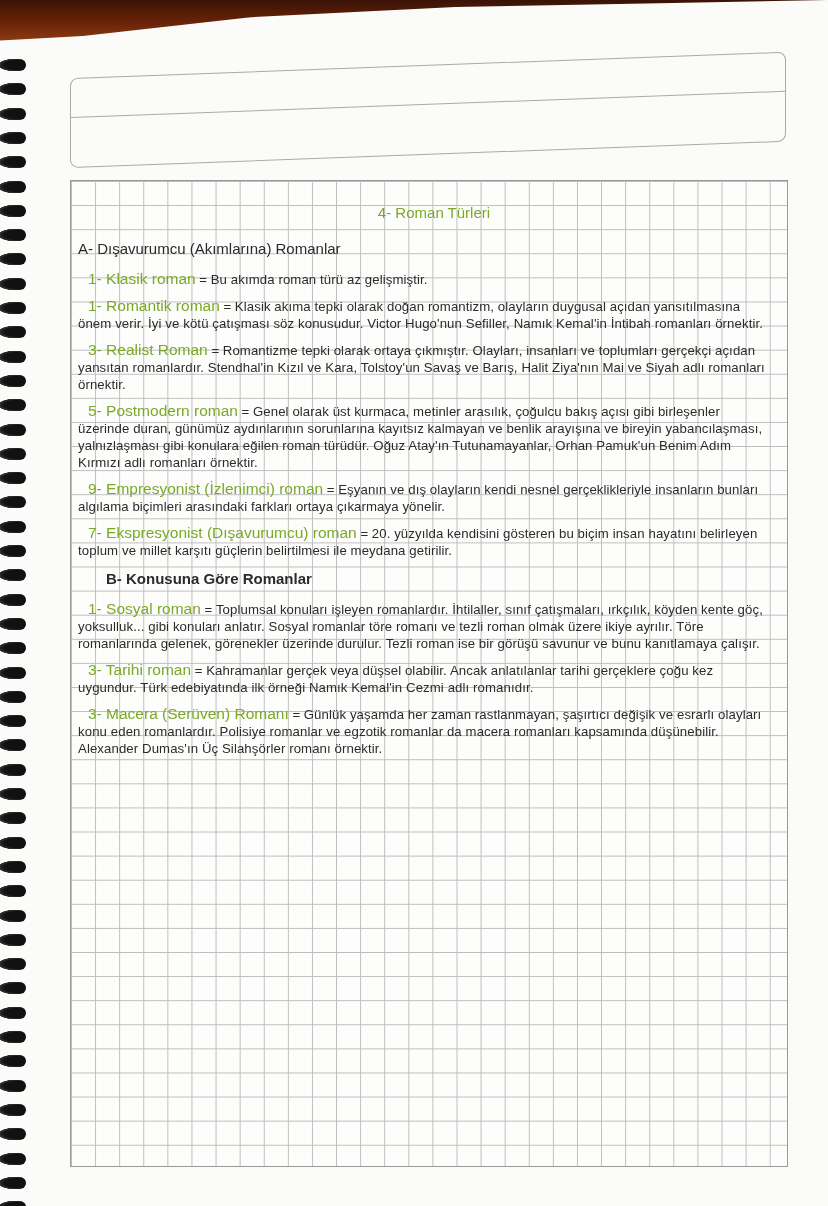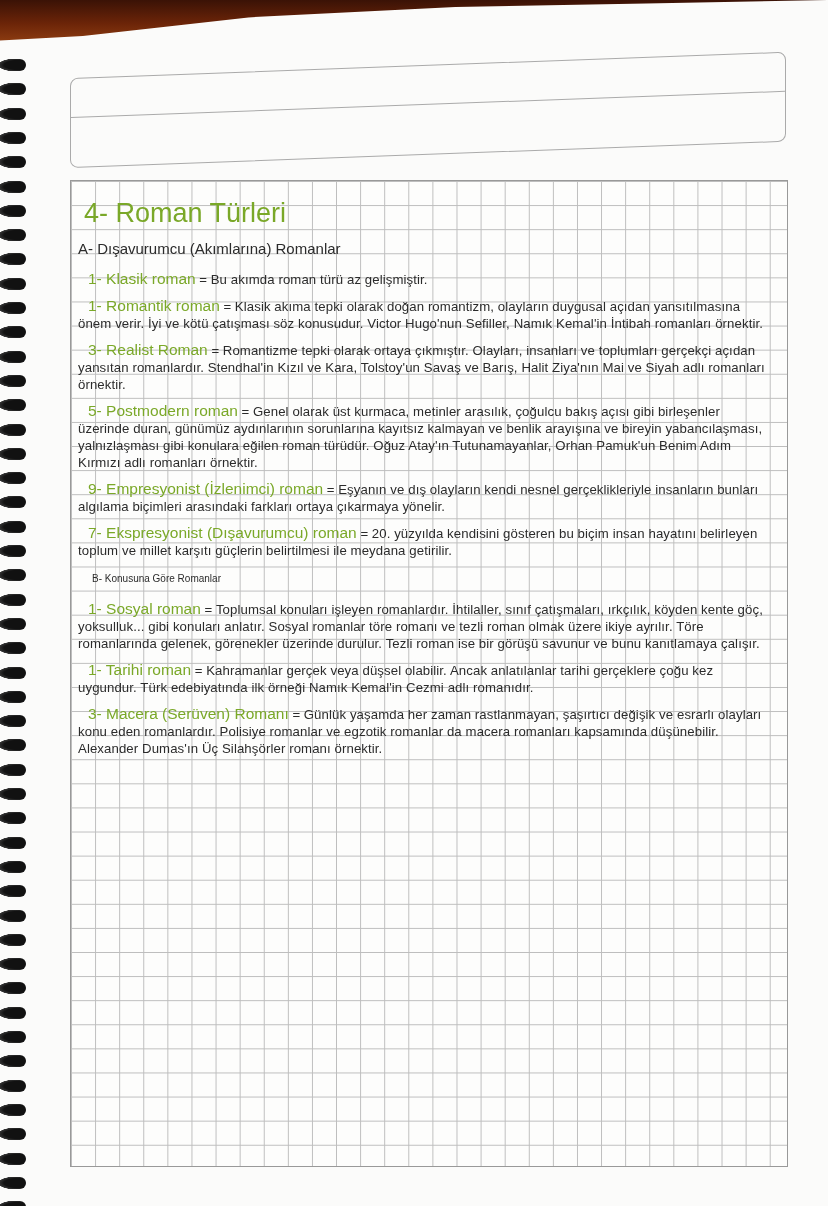--- a/index.html
+++ b/index.html
@@ -36,27 +36,27 @@
       linear-gradient(to right, #bdbdbd 1px, transparent 1px),
       linear-gradient(to bottom, #bdbdbd 1px, transparent 1px);
     background-size:24.1px 24.1px;
     border:1px solid #999;
   }
   .content {
     position:absolute; left:78px; top:196px; width:706px;
     font-family:"Liberation Sans", sans-serif;
     color:#2b2b2b; font-size:13.2px; line-height:17px;
   }
-  .title { font-size:27px; color:#7aa828; margin:4px 0 12px 6px; line-height:26px; }
+  .title { font-size:15px; color:#7aa828; margin:4px 0 12px 6px; line-height:26px;text-align:center; }
   .sub  { font-size:15px; color:#2b2b2b; margin:0 0 10px 0; line-height:22px; }
   .item { margin:0 15px 9px 0; }
   .item .head { color:#7aa828; font-size:15.5px; margin-left:10px; }
   .item .eq { color:#2b2b2b; }
   .item .body { letter-spacing:0.1px; }
-  .sub-b { font-size:10px; margin:6px 0 10px 14px; line-height:22px; }
+  .sub-b { font-size:15px; margin:6px 0 10px 28px; line-height:22px;font-weight:bold; }
 </style>
 </head>
 <body>
 
 <div class="top-shadow"></div>
 
 <div class="spiral" id="spiral">
     <div class="coil" style="top: 4px;"></div>
     <div class="coil" style="top: 28.3px;"></div>
     <div class="coil" style="top: 52.6px;"></div>
@@ -135,18 +135,18 @@
   <div class="item">
     <span class="head">7- Ekspresyonist (Dışavurumcu) roman</span><span class="eq"> = </span><span class="body">20. yüzyılda kendisini gösteren bu biçim insan hayatını belirleyen toplum ve millet karşıtı güçlerin belirtilmesi ile meydana getirilir.</span>
   </div>
 
   <div class="sub sub-b">B- Konusuna Göre Romanlar</div>
 
   <div class="item">
     <span class="head">1- Sosyal roman</span><span class="eq"> = </span><span class="body">Toplumsal konuları işleyen romanlardır. İhtilaller, sınıf çatışmaları, ırkçılık, köyden kente göç, yoksulluk... gibi konuları anlatır. Sosyal romanlar töre romanı ve tezli roman olmak üzere ikiye ayrılır. Töre romanlarında gelenek, görenekler üzerinde durulur. Tezli roman ise bir görüşü savunur ve bunu kanıtlamaya çalışır.</span>
   </div>
   <div class="item">
-    <span class="head">1- Tarihi roman</span><span class="eq"> = </span><span class="body">Kahramanlar gerçek veya düşsel olabilir. Ancak anlatılanlar tarihi gerçeklere çoğu kez uygundur. Türk edebiyatında ilk örneği Namık Kemal'in Cezmi adlı romanıdır.</span>
+    <span class="head">3- Tarihi roman</span><span class="eq"> = </span><span class="body">Kahramanlar gerçek veya düşsel olabilir. Ancak anlatılanlar tarihi gerçeklere çoğu kez uygundur. Türk edebiyatında ilk örneği Namık Kemal'in Cezmi adlı romanıdır.</span>
   </div>
   <div class="item">
     <span class="head">3- Macera (Serüven) Romanı</span><span class="eq"> = </span><span class="body">Günlük yaşamda her zaman rastlanmayan, şaşırtıcı değişik ve esrarlı olayları konu eden romanlardır. Polisiye romanlar ve egzotik romanlar da macera romanları kapsamında düşünebilir. Alexander Dumas'ın Üç Silahşörler romanı örnektir.</span>
   </div>
 </div>
 
 </body></html>

